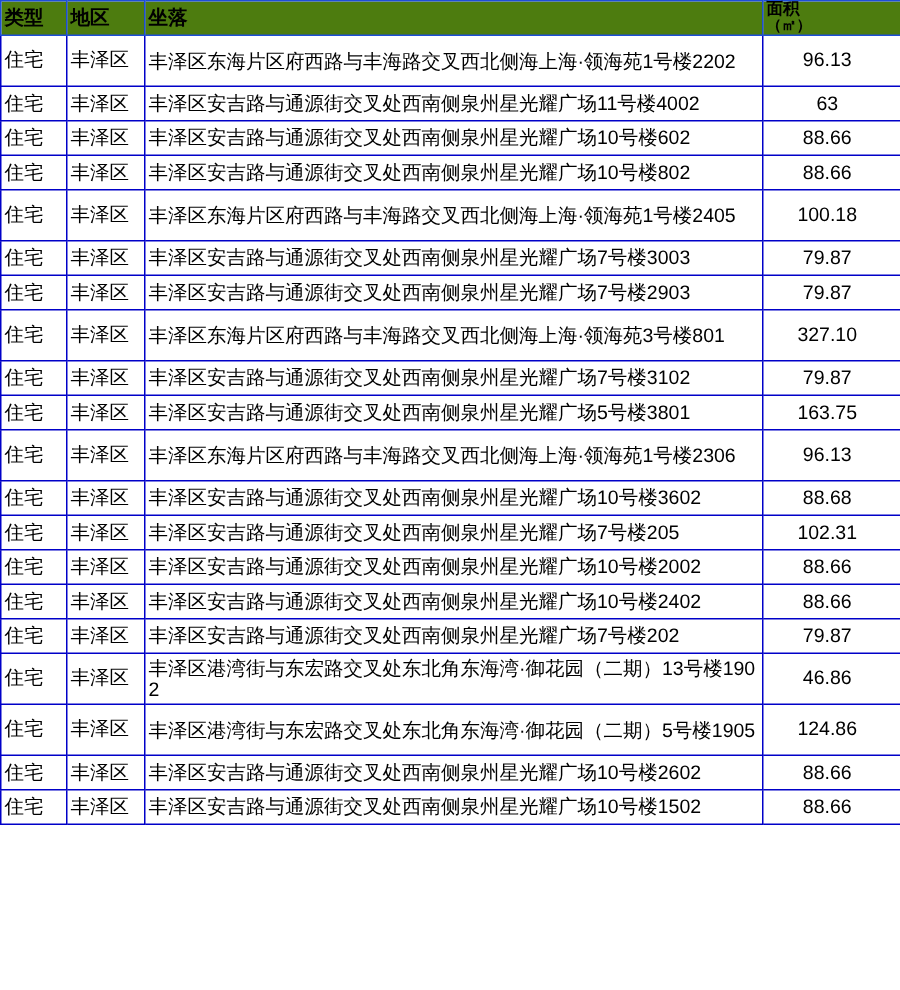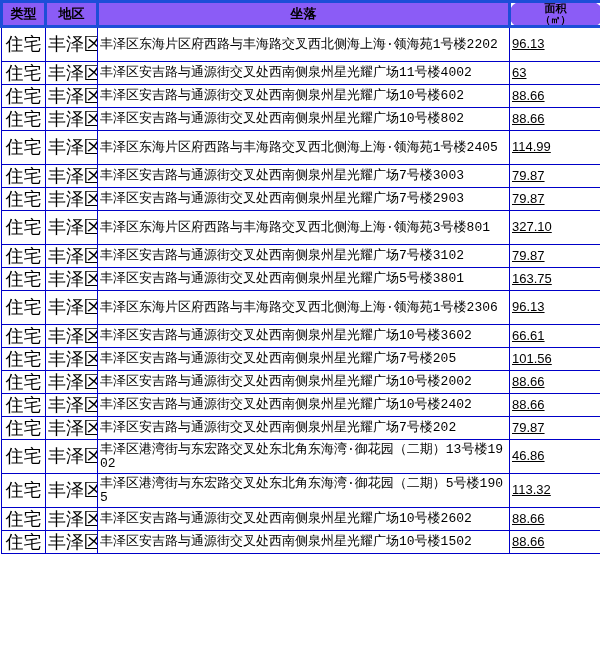--- a/index.html
+++ b/index.html
@@ -25,72 +25,68 @@
     width: 600px;
     table-layout: fixed;
     font-size: 13px;
   }
   table.grid col.c-type { width: 44px; }
   table.grid col.c-region { width: 52px; }
   table.grid col.c-addr { width: 412px; }
   table.grid col.c-area { width: 92px; }
 
   thead th {
-    border: 3px solid #1d4ed8;
-    background: #8b5cf6;
+    border: 1px solid #1d4ed8;
+    background: #4d7c0f;
     color: #000000;
     font-weight: bold;
     font-size: 13px;
     padding: 1px 2px;
-    text-align: center;
+    text-align: left;
     vertical-align: middle;
     line-height: 1.15;
     white-space: nowrap;
   }
   thead th.area-head {
     font-size: 11px;
     line-height: 1.05;
     padding: 0 2px;
-    border-radius: 10px;
   }
   thead th.area-head .unit {
     display: block;
     font-size: 10px;
     font-weight: bold;
   }
   tbody td {
     border: 1px solid #0000c8;
     padding: 0px 2px;
     vertical-align: middle;
     line-height: 1.15;
     font-size: 13px;
     overflow: hidden;
   }
   td.type, td.region {
-    text-align: center;
     white-space: nowrap;
-    font-size: 18px;
+    font-size: 13px;
     font-family: Liberation Serif, serif;
   }
   td.addr {
     text-align: left;
     font-size: 13px;
     word-break: break-all;
-    font-family: Liberation Mono, monospace;
   }
   td.addr.wrap {
     line-height: 1.08;
     font-size: 13px;
   }
   td.area {
-    text-align: left;
+    text-align: center;
     padding-right: 8px;
     white-space: nowrap;
     font-size: 13px;
-    text-decoration: underline;
   }
   tr.r1 td { height: 22px; }
   tr.r2 td { height: 33px; }
   .clip-bottom {
     position: absolute;
     left: 0;
     top: 0;
     width: 600px;
     height: 660px;
     overflow: hidden;
@@ -141,21 +137,21 @@
           <tr class="r1">
             <td class="type">住宅</td>
             <td class="region">丰泽区</td>
             <td class="addr">丰泽区安吉路与通源街交叉处西南侧泉州星光耀广场10号楼802</td>
             <td class="area">88.66</td>
           </tr>
           <tr class="r2">
             <td class="type">住宅</td>
             <td class="region">丰泽区</td>
             <td class="addr wrap">丰泽区东海片区府西路与丰海路交叉西北侧海上海·领海苑1号楼2405</td>
-            <td class="area">114.99</td>
+            <td class="area">100.18</td>
           </tr>
           <tr class="r1">
             <td class="type">住宅</td>
             <td class="region">丰泽区</td>
             <td class="addr">丰泽区安吉路与通源街交叉处西南侧泉州星光耀广场7号楼3003</td>
             <td class="area">79.87</td>
           </tr>
           <tr class="r1">
             <td class="type">住宅</td>
             <td class="region">丰泽区</td>
@@ -183,27 +179,27 @@
           <tr class="r2">
             <td class="type">住宅</td>
             <td class="region">丰泽区</td>
             <td class="addr wrap">丰泽区东海片区府西路与丰海路交叉西北侧海上海·领海苑1号楼2306</td>
             <td class="area">96.13</td>
           </tr>
           <tr class="r1">
             <td class="type">住宅</td>
             <td class="region">丰泽区</td>
             <td class="addr">丰泽区安吉路与通源街交叉处西南侧泉州星光耀广场10号楼3602</td>
-            <td class="area">66.61</td>
+            <td class="area">88.68</td>
           </tr>
           <tr class="r1">
             <td class="type">住宅</td>
             <td class="region">丰泽区</td>
             <td class="addr">丰泽区安吉路与通源街交叉处西南侧泉州星光耀广场7号楼205</td>
-            <td class="area">101.56</td>
+            <td class="area">102.31</td>
           </tr>
           <tr class="r1">
             <td class="type">住宅</td>
             <td class="region">丰泽区</td>
             <td class="addr">丰泽区安吉路与通源街交叉处西南侧泉州星光耀广场10号楼2002</td>
             <td class="area">88.66</td>
           </tr>
           <tr class="r1">
             <td class="type">住宅</td>
             <td class="region">丰泽区</td>
@@ -219,21 +215,21 @@
           <tr class="r2">
             <td class="type">住宅</td>
             <td class="region">丰泽区</td>
             <td class="addr wrap">丰泽区港湾街与东宏路交叉处东北角东海湾·御花园（二期）13号楼1902</td>
             <td class="area">46.86</td>
           </tr>
           <tr class="r2">
             <td class="type">住宅</td>
             <td class="region">丰泽区</td>
             <td class="addr wrap">丰泽区港湾街与东宏路交叉处东北角东海湾·御花园（二期）5号楼1905</td>
-            <td class="area">113.32</td>
+            <td class="area">124.86</td>
           </tr>
           <tr class="r1">
             <td class="type">住宅</td>
             <td class="region">丰泽区</td>
             <td class="addr">丰泽区安吉路与通源街交叉处西南侧泉州星光耀广场10号楼2602</td>
             <td class="area">88.66</td>
           </tr>
           <tr class="r1">
             <td class="type">住宅</td>
             <td class="region">丰泽区</td>

